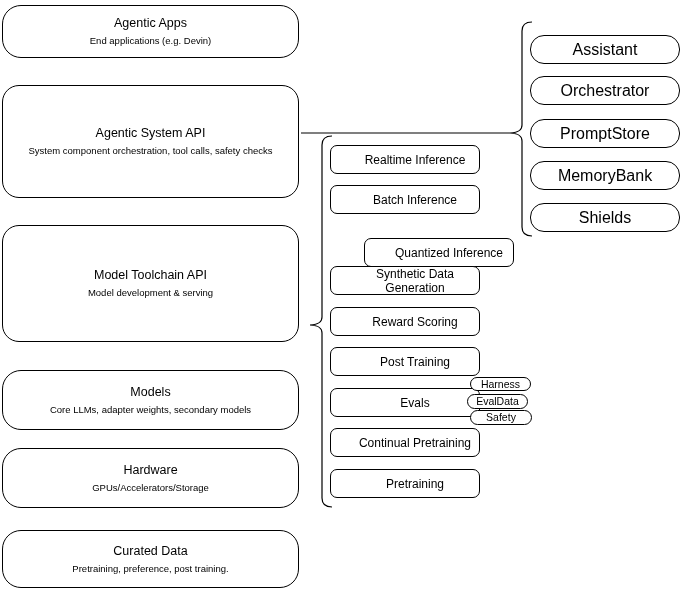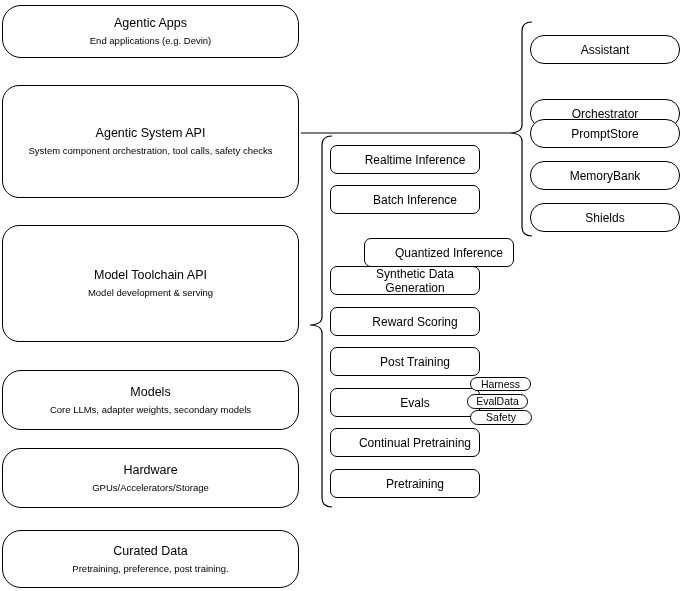--- a/index.html
+++ b/index.html
@@ -41,22 +41,22 @@
   .l5 { top: 448px; height: 60px; }
   .l6 { top: 530px; height: 58px; }
   .title    { font-size: 12.5px; line-height: 15px; }
   .subtitle { font-size: 9.5px;  line-height: 12px; }
   
   .mbox { left: 330px; width: 150px; height: 29px; border-radius: 7px; font-size: 12px; padding-left: 20px; }
   .m1 { top: 145px; } .m2 { top: 185px; } .m3 { top: 238px; margin-left: 34px; }
   .m4 { top: 266px; } .m5 { top: 307px; } .m6 { top: 347px; }
   .m7 { top: 388px; } .m8 { top: 428px; } .m9 { top: 469px; }
   
-  .rbox { left: 530px; width: 150px; height: 29px; border-radius: 14px; font-size: 12px; }
-  .r1 { top: 35px; }  .r2 { top: 76px; margin-top: 23px; } .r3 { top: 119px; }
+  .rbox { left: 530px; width: 150px; height: 29px; border-radius: 14px; font-size: 16px; }
+  .r1 { top: 35px; }  .r2 { top: 76px; } .r3 { top: 119px; }
   .r4 { top: 161px; } .r5 { top: 203px; }
   
   .tag { border-radius: 999px; font-size: 10.5px; line-height: 11px; z-index: 3; }
   .t1 { left: 470px; top: 377px; width: 61px; height: 14px; }
   .t2 { left: 467px; top: 394px; width: 61px; height: 15px; }
   .t3 { left: 470px; top: 410px; width: 62px; height: 15px; }
 </style>
 </head>
 <body>
 

